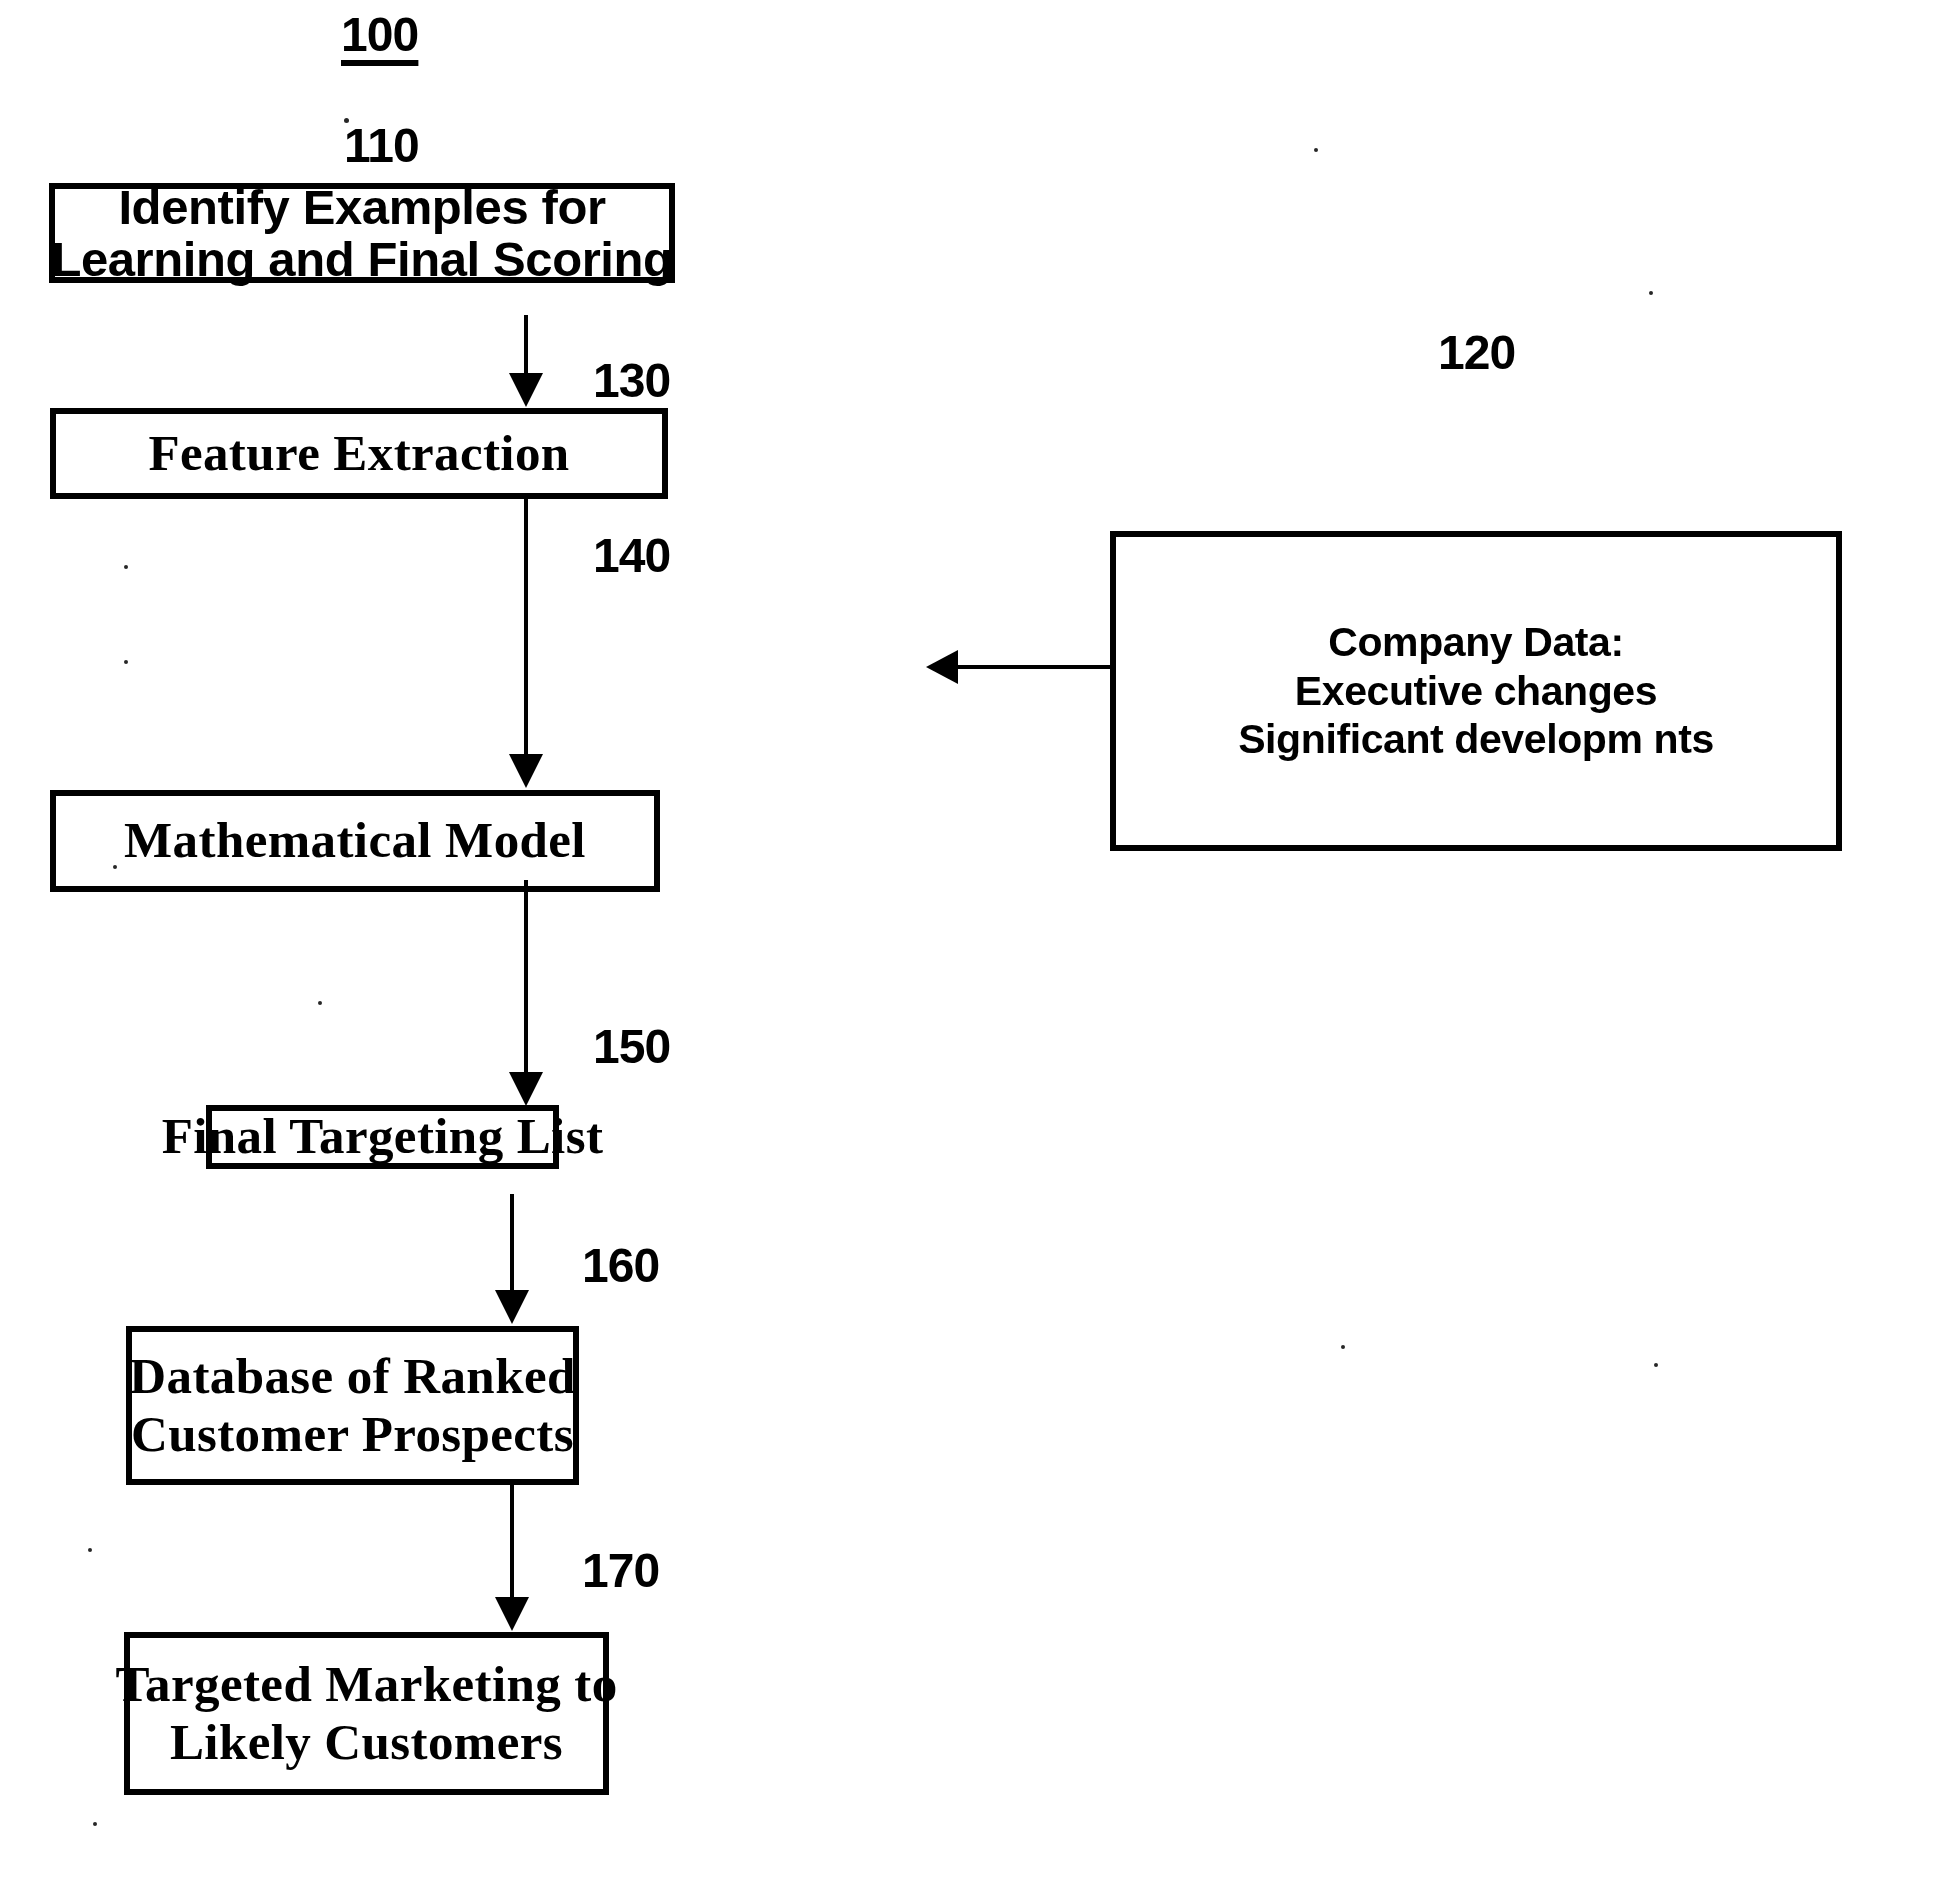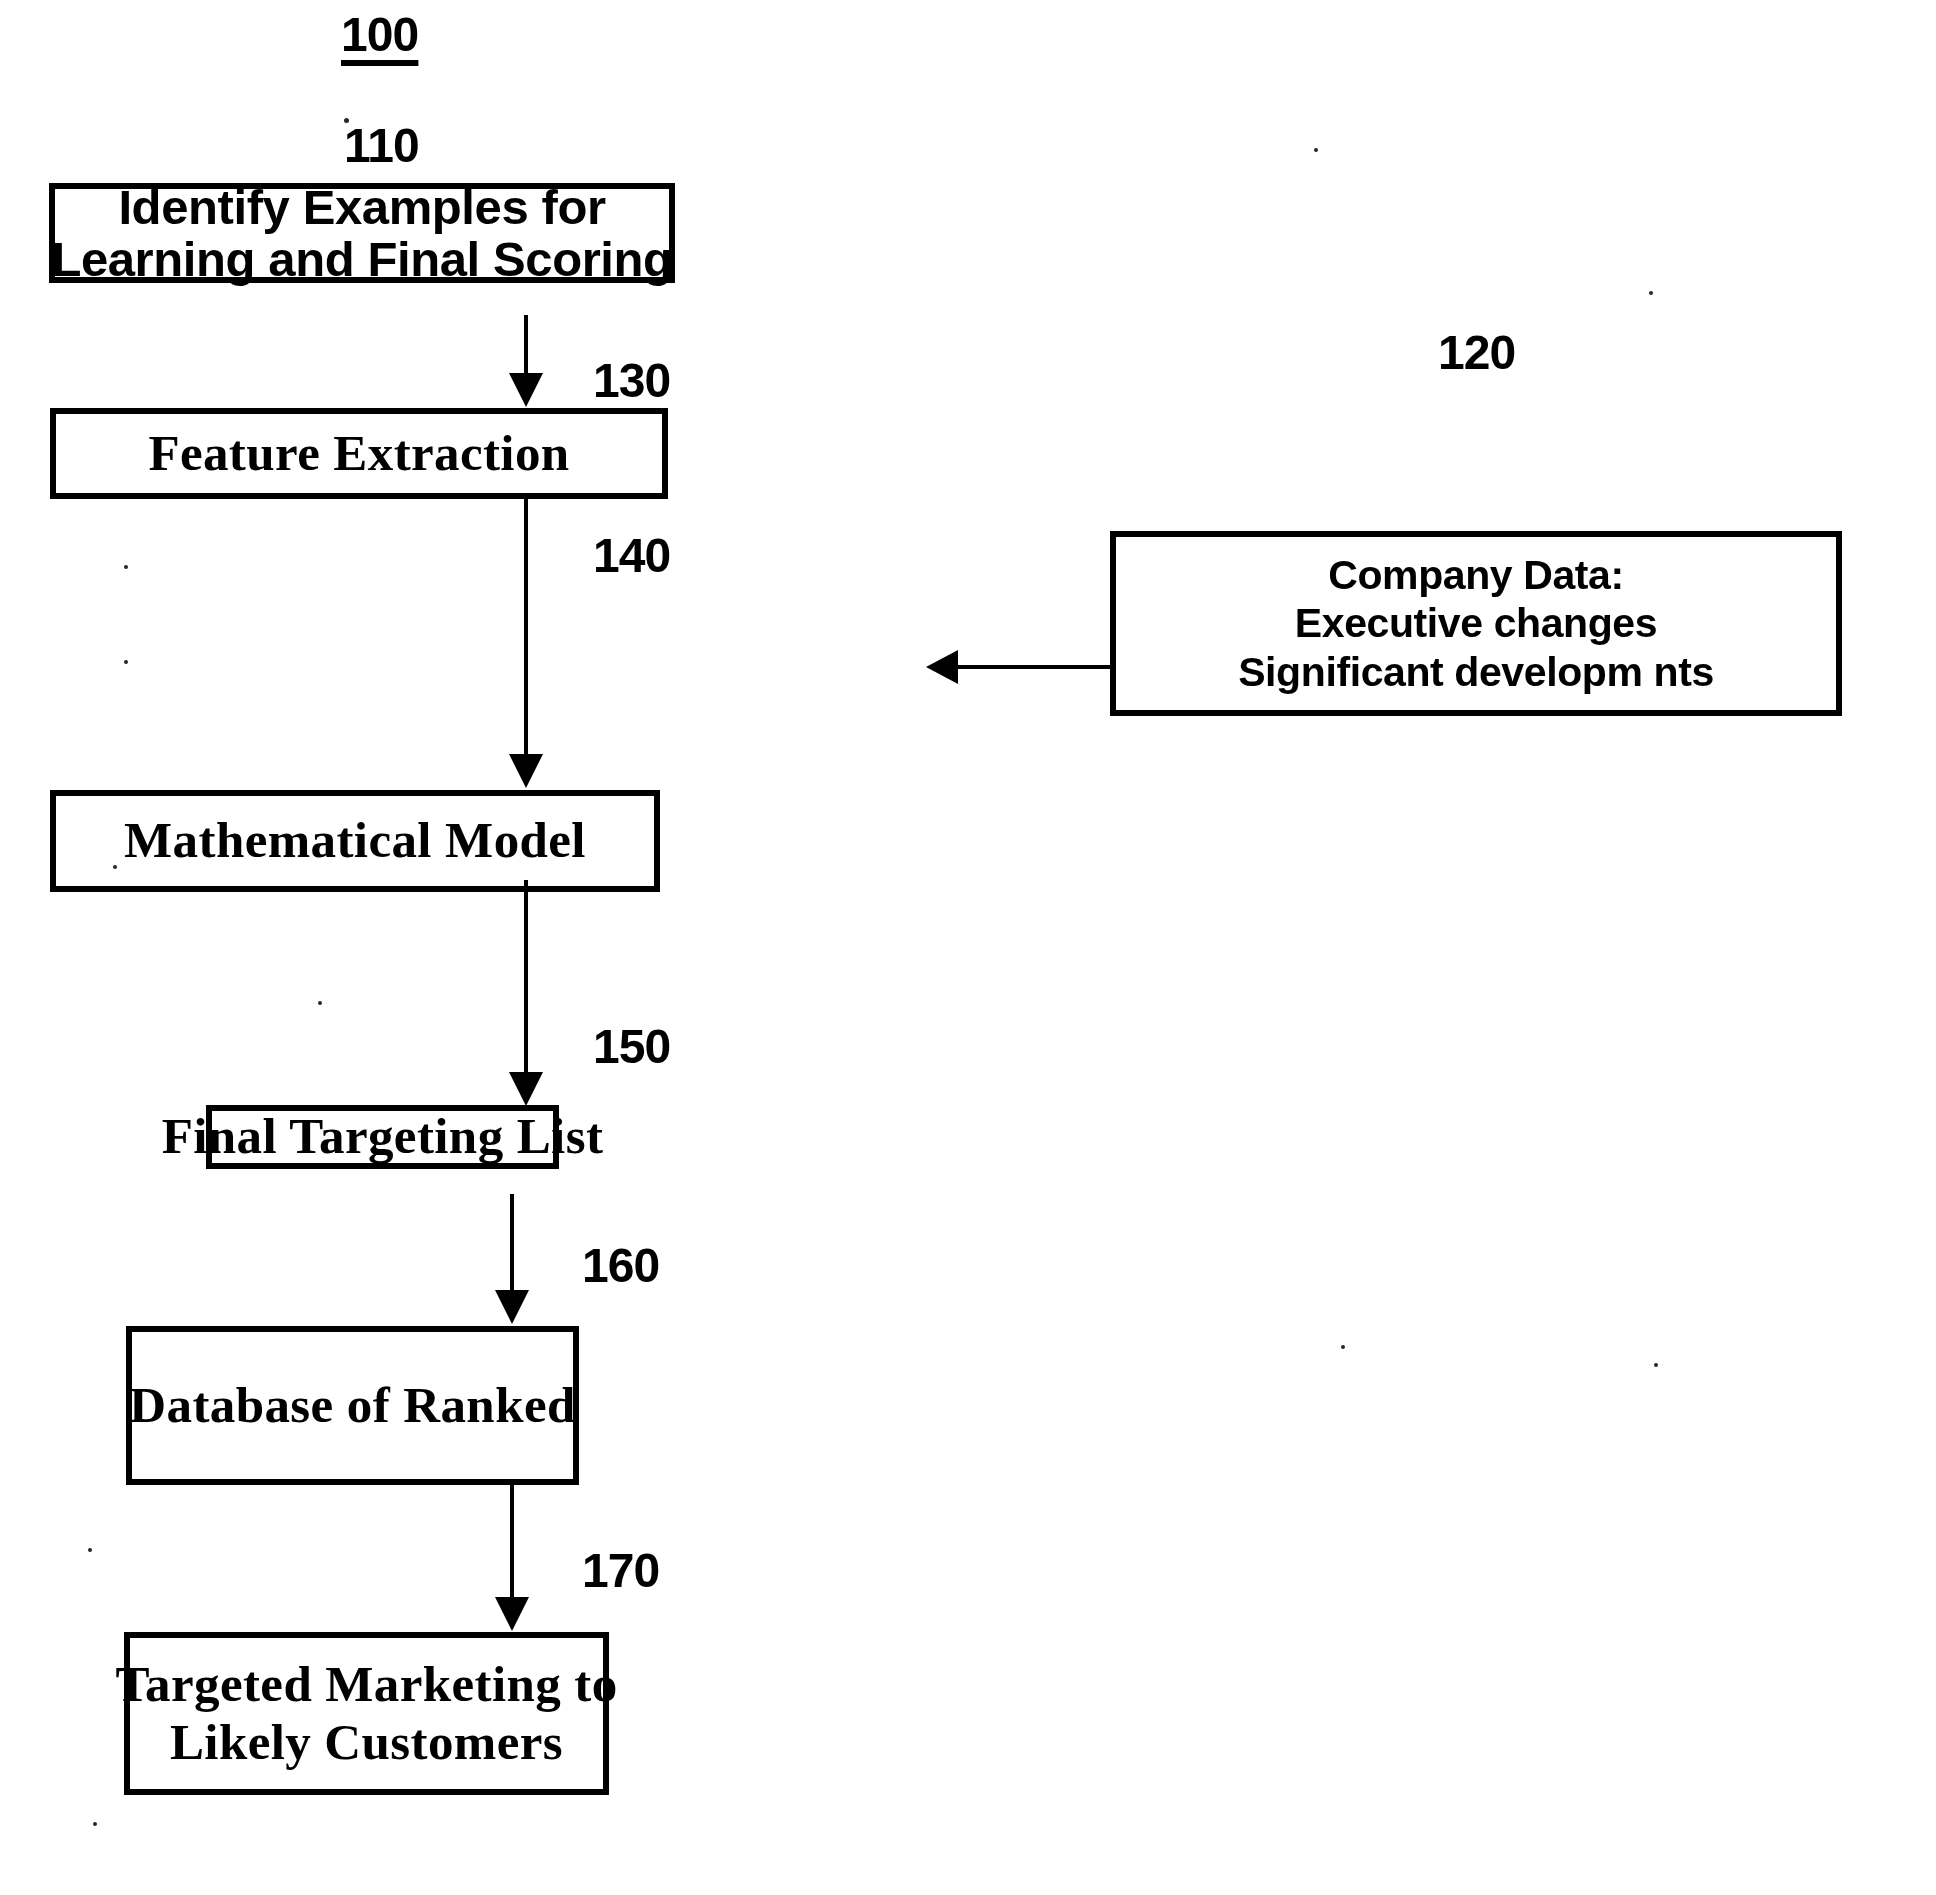--- a/index.html
+++ b/index.html
@@ -135,21 +135,21 @@
   <div class="arrow-down" style="left:509px; top:373px;"></div>
 
   <div class="ref" style="left:593px; top:357px;">130</div>
 
   <div class="box serif" style="left:50px; top:408px; width:618px; height:91px;">
     <div class="line">Feature Extraction</div>
   </div>
 
   <div class="ref" style="left:1438px; top:329px;">120</div>
 
-  <div class="box datafeed" style="left:1110px; top:531px; width:732px; height:185px;">
+  <div class="box datafeed" style="left:1110px; top:531px; width:732px; height:320px;">
     <div class="line">Company Data:</div>
     <div class="line">Executive changes</div>
     <div class="line">Significant developm  nts</div>
   </div>
 
   <div class="hline" style="left:962px; top:665px; width:150px;"></div>
   <div class="vline" style="left:958px; top:665px; height:3.5px;"></div>
   <div class="arrow-left" style="left:926px; top:650px;"></div>
 
   <div class="vline" style="left:524px; top:498px; height:263px;"></div>
@@ -170,20 +170,21 @@
     <div class="line">Final Targeting List</div>
   </div>
 
   <div class="vline" style="left:510px; top:1194px; height:101px;"></div>
   <div class="arrow-down" style="left:495px; top:1290px;"></div>
 
   <div class="ref" style="left:582px; top:1242px;">160</div>
 
   <div class="box serif" style="left:126px; top:1326px; width:453px; height:159px;">
     <div class="line">Database of Ranked</div>
+    <div class="line">Customer Prospects</div>
   </div>
 
   <div class="vline" style="left:510px; top:1485px; height:116px;"></div>
   <div class="arrow-down" style="left:495px; top:1597px;"></div>
 
   <div class="ref" style="left:582px; top:1547px;">170</div>
 
   <div class="box serif" style="left:124px; top:1632px; width:485px; height:163px;">
     <div class="line">Targeted Marketing to</div>
     <div class="line">Likely Customers</div>

